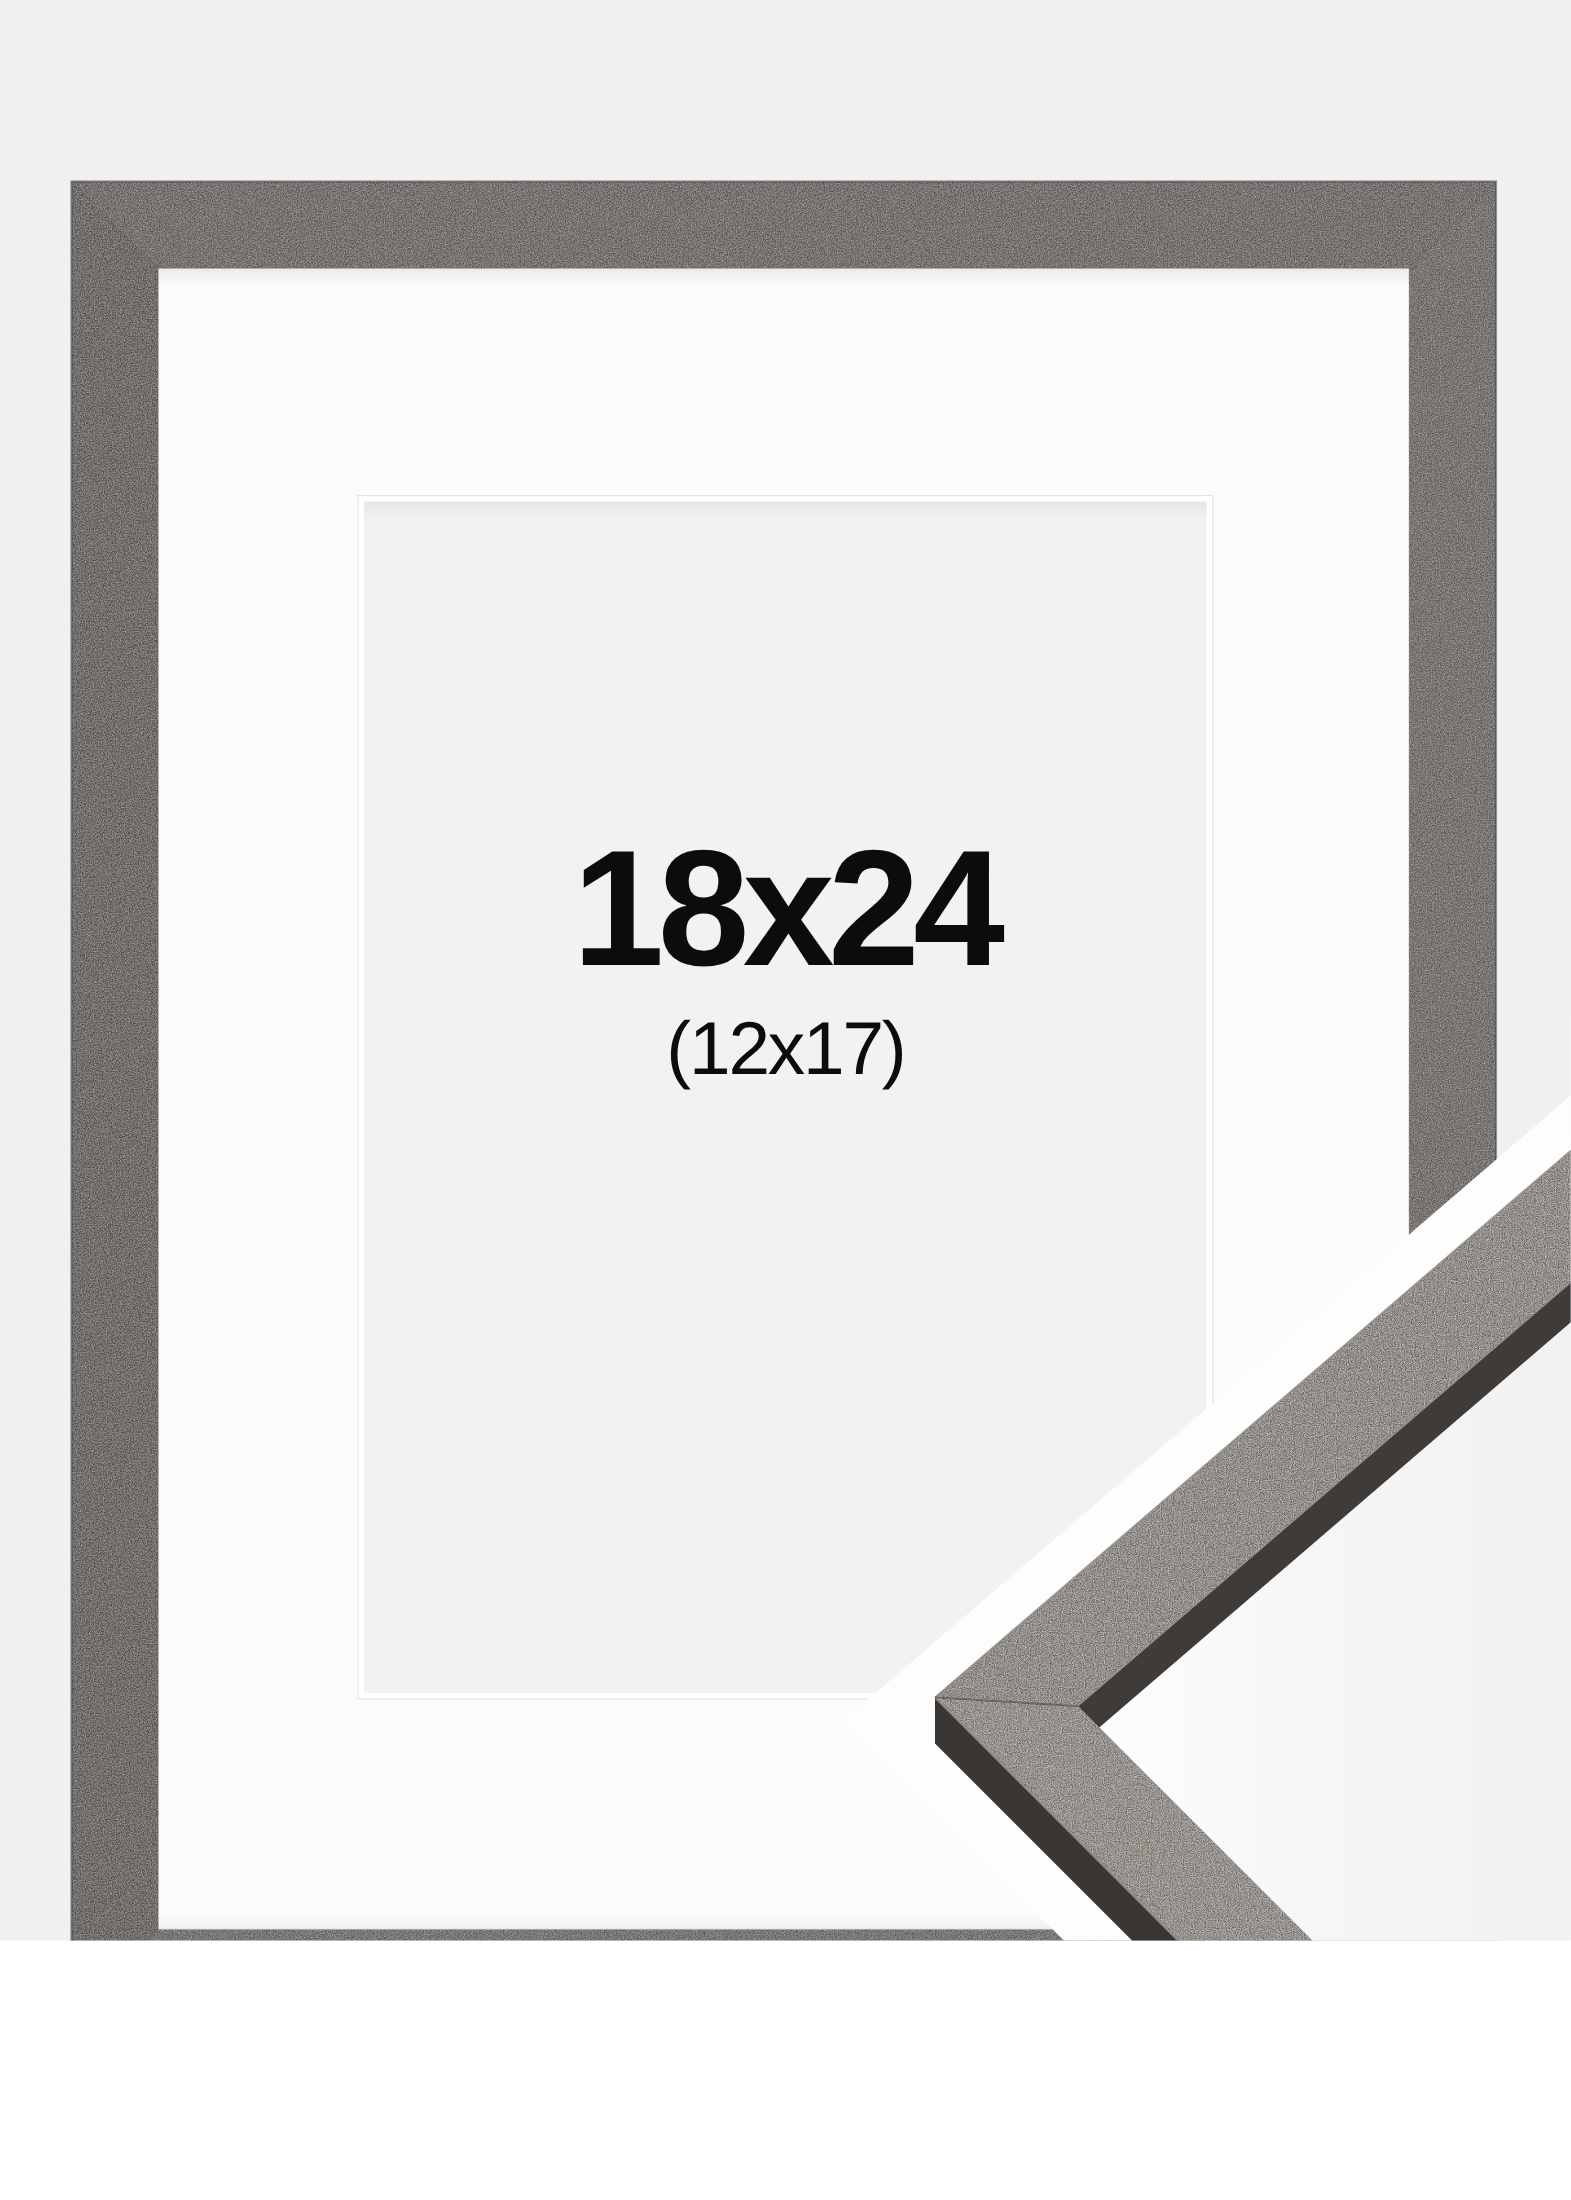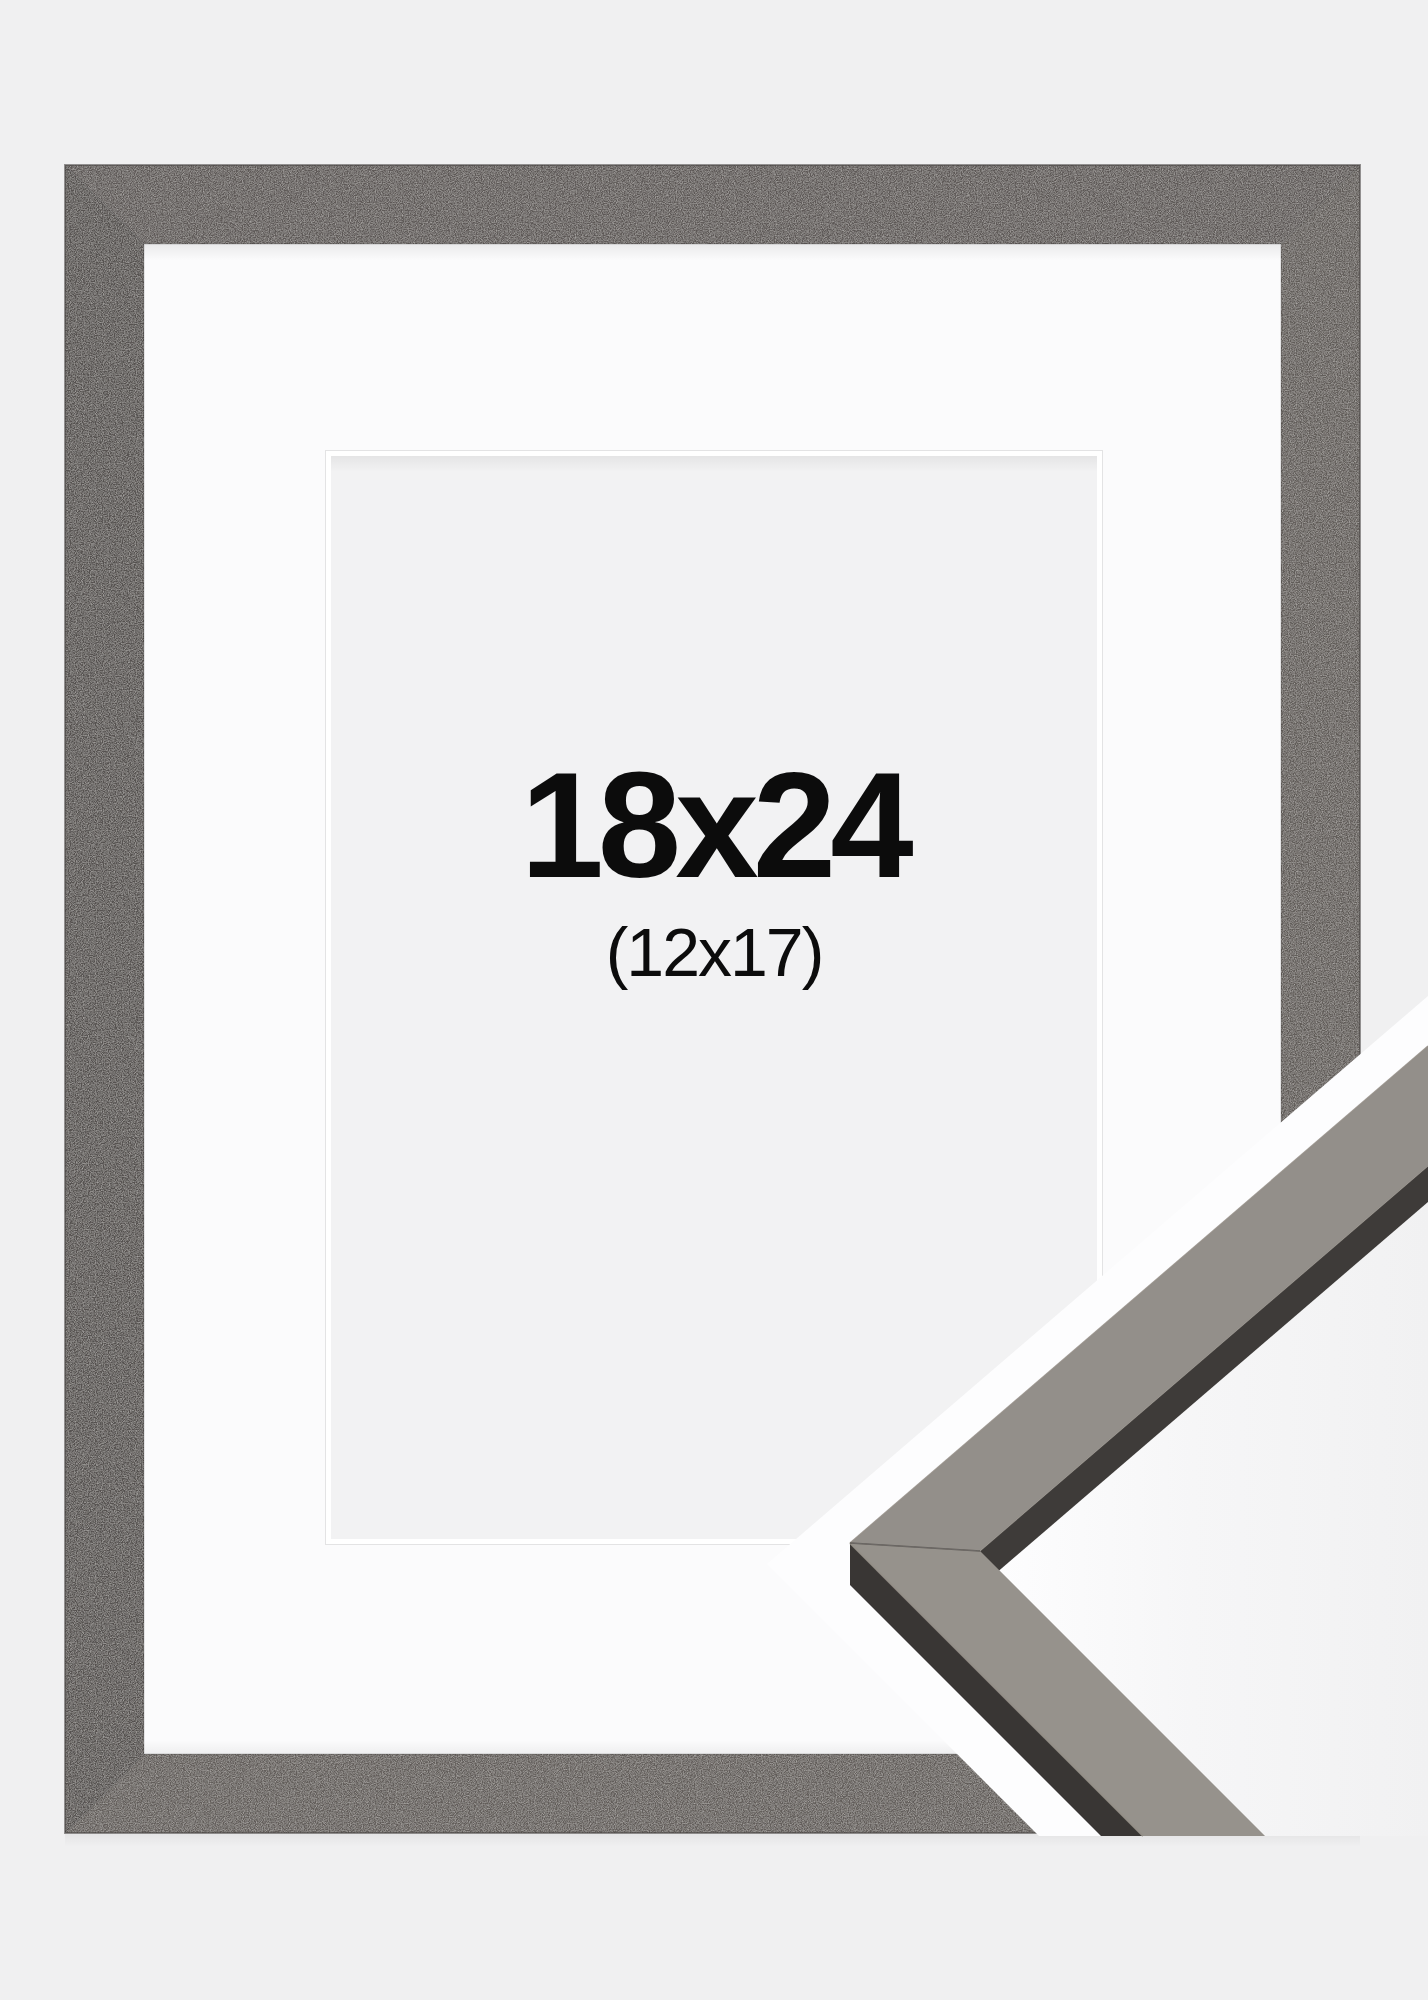--- a/index.html
+++ b/index.html
@@ -1,17 +1,17 @@
 <!DOCTYPE html>
 <html><head>
 <meta charset="utf-8">
 <style>
   html,body{margin:0;padding:0;}
   body{font-family:"Liberation Sans",sans-serif;}
-  .canvas{position:relative;width:1428px;height:2000px;overflow:hidden;text-align:center;}
+  .canvas{position:relative;width:1428px;height:1764px;overflow:hidden;text-align:center;}
   svg{display:block;}
   text{font-family:"Liberation Sans","DejaVu Sans",sans-serif;}
 </style>
 </head>
 <body>
 
 <div class="canvas">
 <svg width="1428" height="2000" viewBox="0 0 1428 2000">
   <defs>
 

